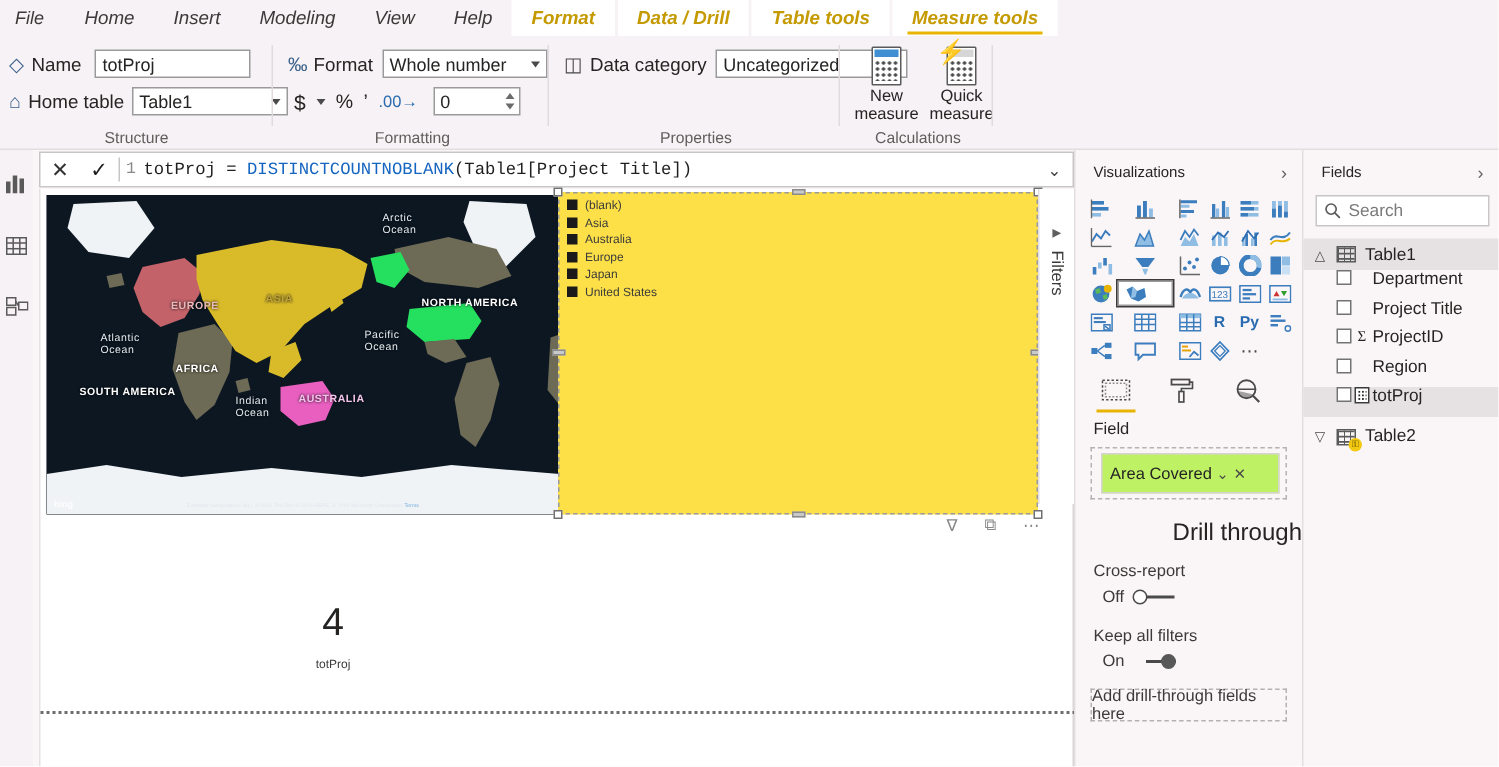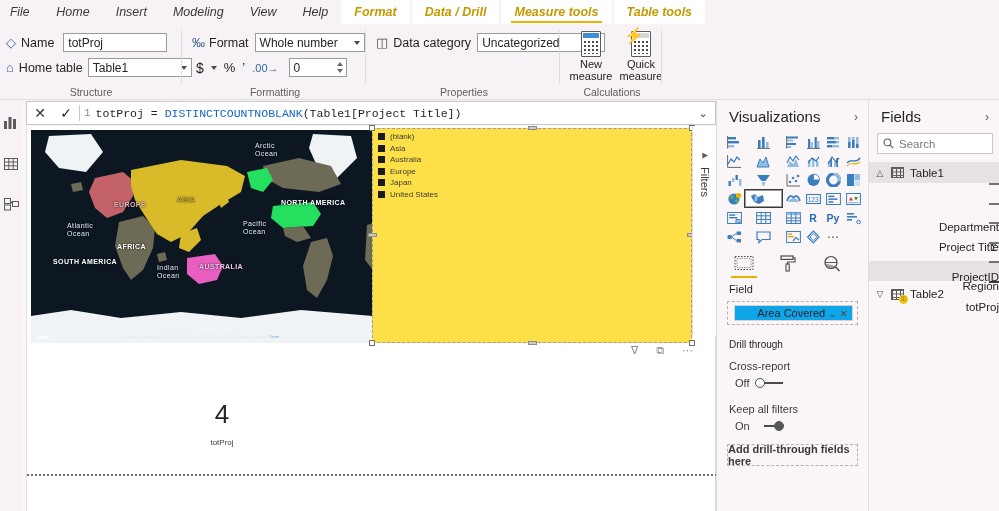--- a/index.html
+++ b/index.html
@@ -224,21 +224,21 @@
 
   
   .vizpane {
     position: absolute; left: 716px; top: 100px; width: 152px; height: 411px;
     background: #faf6f8; border-left: 1px solid #e3dde0;
   }
   .panehdr {
     display: flex; align-items: center; justify-content: space-between;
     padding: 8px 10px 6px 12px;
   }
-  .panetitle { font-size: 15px; color: #252423; }
+  .panetitle { font-size: 10px; color: #252423; }
   .chev { color: #605e5c; font-size: 12px; }
   .vizgrid {
     display: grid; grid-template-columns: repeat(6, 1fr);
     gap: 2px; padding: 2px 6px 0 8px;
   }
   .vcell {
     height: 17px; display: flex; align-items: center; justify-content: center;
   }
   .vcell svg { display: block; }
   .vcell.sel { outline: 1.4px solid #3b3a39; }
@@ -251,40 +251,40 @@
   .ftab { width: 26px; height: 24px; display: flex; align-items: center; justify-content: center; position: relative; }
   .ftab.active::after {
     content: ""; position: absolute; left: 0; right: 0; bottom: -3px; height: 2.5px; background: #e8b400;
   }
   .fieldcaption { font-size: 11px; color: #252423; padding: 8px 0 4px 12px; }
   .wellbox {
     margin: 2px 10px 0 10px; border: 1px dashed #b5b1b3; background: #faf6f8;
     padding: 3px 4px 3px 6px;
   }
   .wellchip {
-    display: flex; align-items: center; justify-content: flex-end;
-    background: #0ea5e9; border: 1px solid #d6d2d4; height: 16px; padding: 0 4px 0 5px;
+    display: flex; align-items: center; justify-content: flex-start;
+    background: #bef264; border: 1px solid #d6d2d4; height: 27px; padding: 0 4px 0 5px;
   }
   .wellchip .wtx { font-size: 11px; color: #252423; }
   .wellchip .wico { color: #4a4a4a; font-size: 10px; margin-left: 3px; }
 
-  .drillhdr { font-size: 10px; color: #252423; padding: 14px 0 6px 12px; }
+  .drillhdr { font-size: 16px; color: #252423; padding: 14px 0 6px 12px; text-align: right; }
   .subtle { font-size: 11px; color: #3b3a39; padding: 4px 0 0 12px; }
   .togrow { display: flex; align-items: center; gap: 6px; padding: 5px 0 0 18px; }
   .togtx { font-size: 11px; color: #3b3a39; }
   .toggle { position: relative; width: 30px; height: 10px; }
   .toggle .track { position: absolute; left: 8px; top: 4px; width: 20px; height: 1.6px; background: #4a4a4a; }
   .toggle .knob {
     position: absolute; top: 0; width: 10px; height: 10px; border-radius: 50%;
   }
   .toggle.off .knob { left: 0; background: #ffffff; border: 1.4px solid #4a4a4a; }
   .toggle.on .knob { left: 18px; background: #585858; border: 1.4px solid #585858; }
   .drillwell {
     margin: 12px 10px 0 10px; border: 1px dashed #b5b1b3; background: #faf6f8;
-    height: 22px; display: flex; align-items: center; justify-content: flex-end; font-weight: bold;
+    height: 22px; display: flex; align-items: center; justify-content: flex-end;
   }
   .drillwell .dwt { font-size: 11px; color: #3b3a39; }
 
   
   .fieldspane {
     position: absolute; left: 868px; top: 100px; width: 131px; height: 411px;
     background: #faf6f8; border-left: 1px solid #e3dde0;
   }
   .searchbox {
     margin: 2px 6px 0 8px; height: 21px; background: #fff; border: 1px solid #c8c6c4;
@@ -307,21 +307,21 @@
                       linear-gradient(to bottom, #5a5a5a 1px, transparent 1px);
     background-size: 4px 3.5px;
   }
   .keybadge {
     position: absolute; right: -4px; bottom: -4px; width: 9px; height: 9px;
     border-radius: 50%; background: #f2c811;
     display: flex; align-items: center; justify-content: center;
     font-size: 6px; color: #4a3a00;
   }
   .fieldrow {
-    display: flex; align-items: flex-end; height: 19.5px; padding-left: 22px; gap: 18px; flex-direction: column;
+    display: flex; align-items: flex-start; height: 19.5px; padding-left: 22px; gap: 2px;
   }
   .fieldrow.hl { background: #e6e1e3; }
   .cbx { width: 10px; height: 10px; border: 1px solid #737373; background: #fff; }
   .sigma { font-size: 10px; color: #252423; width: 10px; text-align: center; font-family: "Liberation Serif", serif; }
   .measico {
     width: 10px; height: 11px; border: 1px solid #3a3a3a; background: #fff; position: relative;
   }
   .measico::after {
     content: ""; position: absolute; left: 1px; top: 1px; right: 1px; bottom: 1px;
     background-image: radial-gradient(circle, #2a2a2a 0.6px, transparent 0.8px);
@@ -337,22 +337,22 @@
 
   <div class="ribbon-tabs">
     <div class="rtab file">File</div>
     <div class="rtab">Home</div>
     <div class="rtab">Insert</div>
     <div class="rtab">Modeling</div>
     <div class="rtab">View</div>
     <div class="rtab">Help</div>
     <div class="rtab ctx">Format</div>
     <div class="rtab ctx">Data / Drill</div>
+    <div class="rtab ctx">Table tools</div>
     <div class="rtab ctx active">Measure tools</div>
-    <div class="rtab ctx">Table tools</div>
     <div class="ribbon-tail"></div>
   </div>
 
   <div class="ribbon-body">
 
     <div class="rgroup" style="left:0; width:182px;">
       <div class="row" style="position:absolute; left:6px; top:9px;">
         <span class="icoglyph" style="margin-right:5px;">◇</span>
         <span class="lbl">Name</span>
         <span class="inp" style="width:104px; margin-left:9px; display:flex; align-items:center;">totProj</span>

